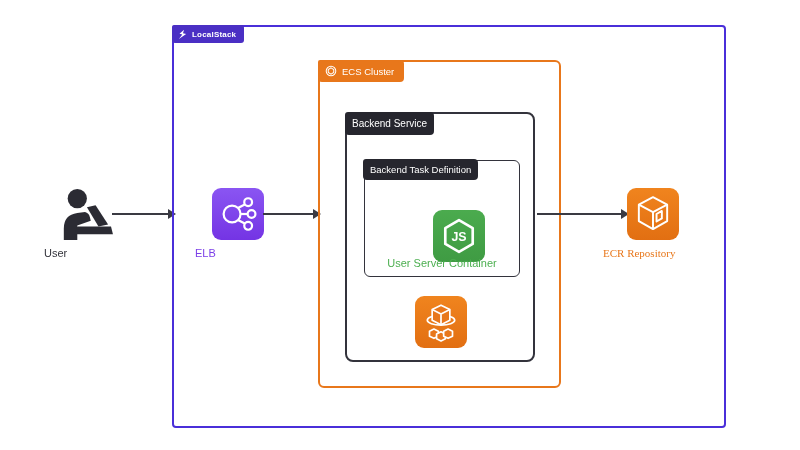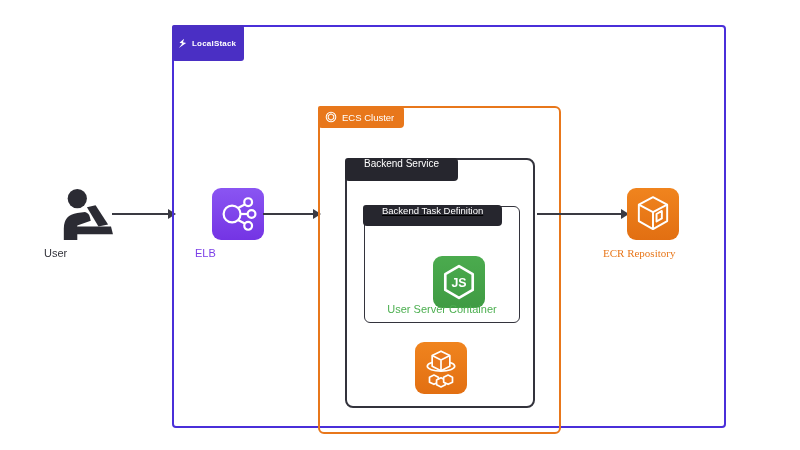--- a/index.html
+++ b/index.html
@@ -8,53 +8,53 @@
   .canvas {
     position:relative; width:800px; height:450px; background:#ffffff; overflow:hidden;
   }
 
   
   .ls-box {
     position:absolute; left:172px; top:25px; width:554px; height:403px;
     border:2px solid #4A2FD9; border-radius:4px; background:transparent;
   }
   .ls-badge {
-    position:absolute; left:-2px; top:-2px; height:36px;
+    position:absolute; left:-2px; top:-2px; height:18px;
     display:flex; align-items:center; gap:4px; padding:0 8px 0 5px;
     background:#4A2FC4; border-radius:2px 3px 3px 3px;
   }
   .ls-badge .txt { color:#fff; font-size:8px; font-weight:bold; letter-spacing:.2px; }
 
   .ecs-box {
     position:absolute; left:318px; top:60px; width:243px; height:328px;
-    border:2px solid #E8771B; border-radius:6px;margin-top:46px;
+    border:2px solid #E8771B; border-radius:6px;
   }
   .ecs-badge {
     position:absolute; left:-2px; top:-2px; height:22px;
     display:flex; align-items:center; gap:5px; padding:0 10px 0 7px;
     background:#E8771B; border-radius:4px 4px 4px 4px; border-top-left-radius:2px;
   }
   .ecs-badge .txt { color:#fff; font-size:9.5px; }
 
   .svc-box {
     position:absolute; left:345px; top:112px; width:190px; height:250px;
     border:2px solid #33333C; border-radius:8px; background:#ffffff;
   }
   .dark-badge {
     position:absolute; left:-2px; top:-2px; height:23px;
-    display:flex; padding:0 19px;
+    display:flex; align-items:center; padding:0 7px;
     background:#26262E; border-radius:4px; border-top-left-radius:3px;
   }
   .dark-badge .txt { color:#fff; font-size:10px; }
 
   .task-box {
     position:absolute; left:17px; top:46px; width:156px; height:117px;
     border:1.5px solid #33333C; border-radius:6px; background:#ffffff;
   }
-  .task-box .dark-badge { height:21px;text-decoration:underline; }
+  .task-box .dark-badge { height:21px; }
   .task-box .dark-badge .txt { font-size:9.5px; }
 
   
   .tile {
     position:absolute; width:52px; height:52px; border-radius:9px;
     display:flex; align-items:center; justify-content:center;
   }
   .tile-node  { left:68px;  top:49px;  background:linear-gradient(180deg,#4BAB4E,#3F9B43); }
   .tile-ecs   { left:68px;  top:182px; background:linear-gradient(180deg,#F0841E,#E26F12); }
   .tile-elb   { left:212px; top:188px; background:linear-gradient(180deg,#8A55F2,#7434E4); }

